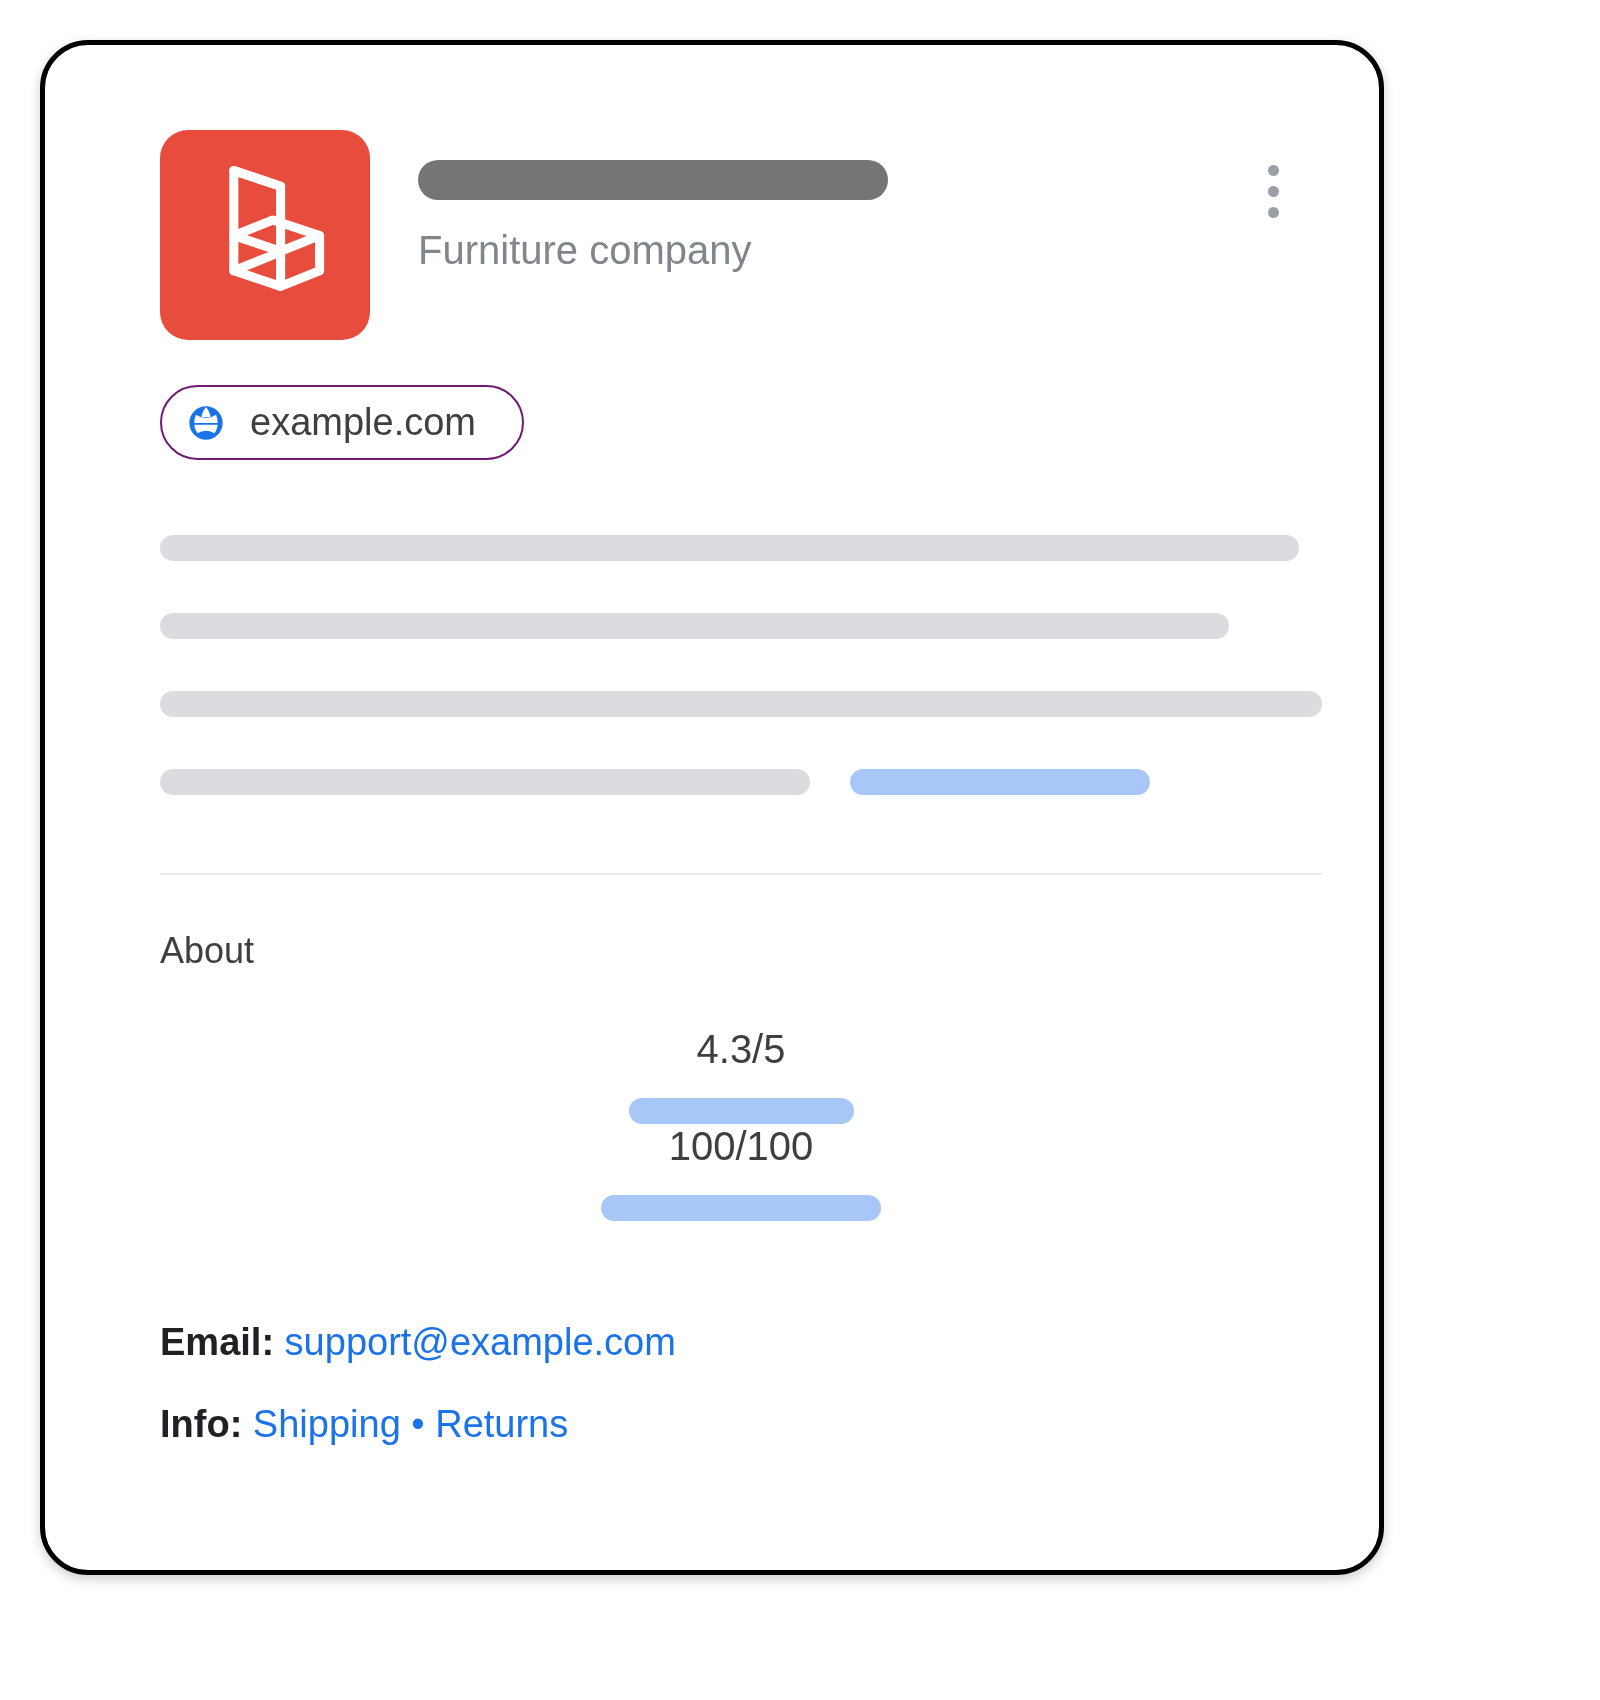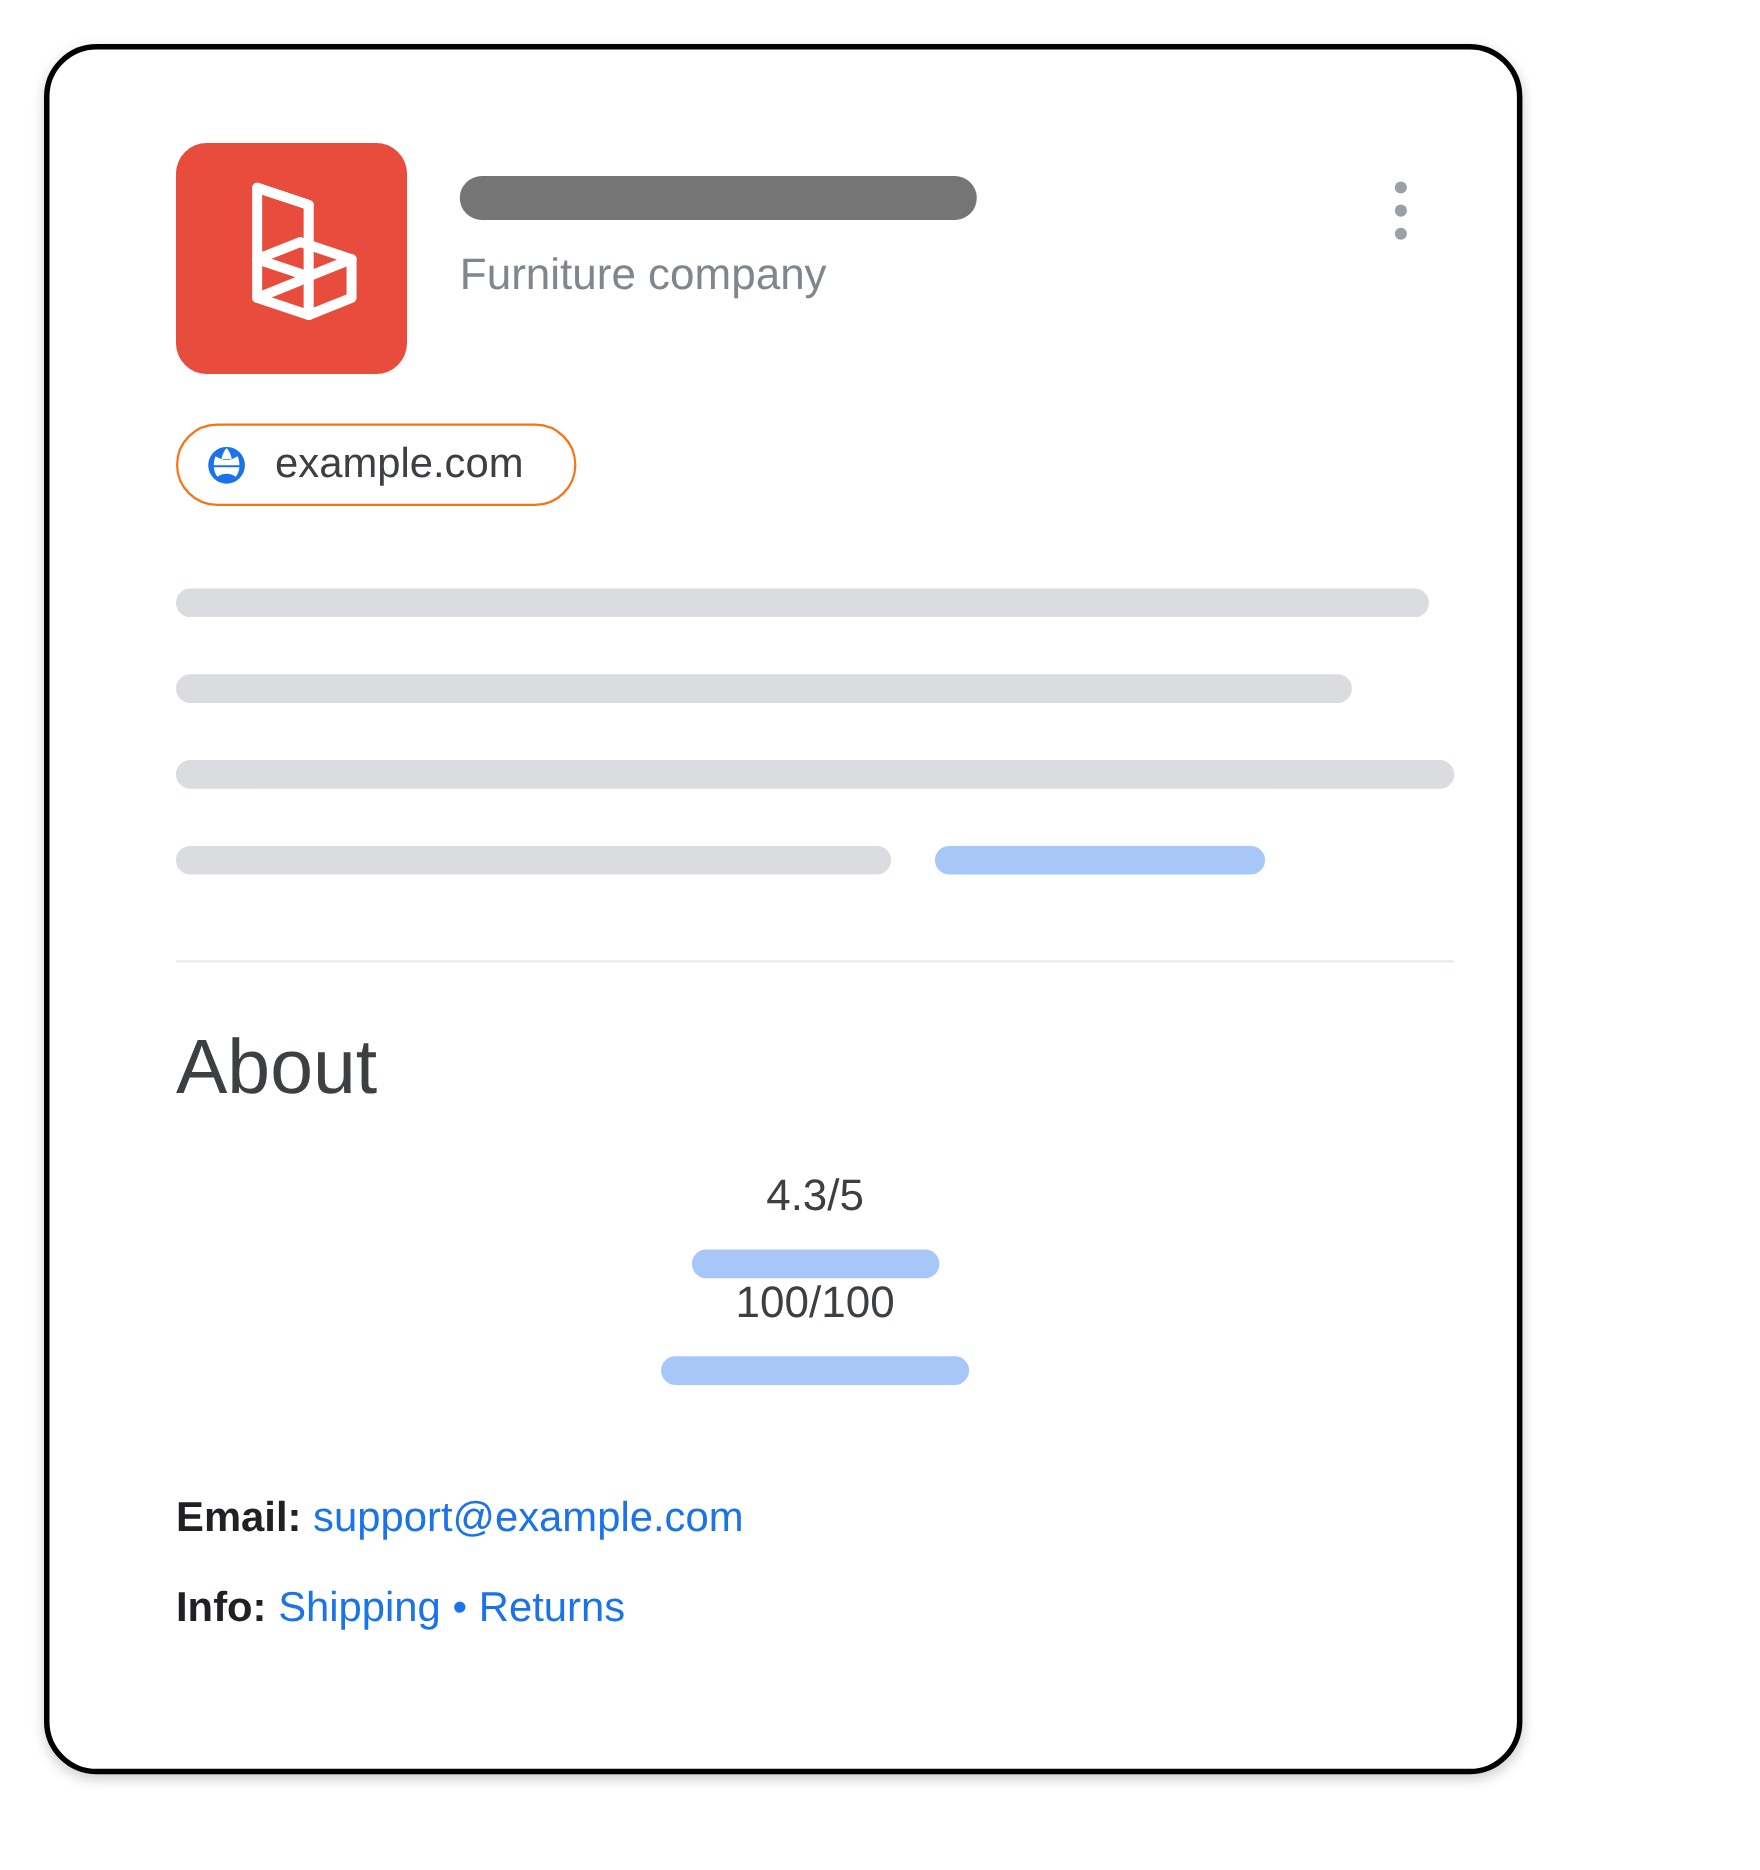--- a/index.html
+++ b/index.html
@@ -23,32 +23,32 @@
     margin-right:48px;
   }
   .title-block{flex:1;padding-top:30px;}
   .title-bar{width:470px;height:40px;background:#757575;border-radius:20px;margin-bottom:28px;}
   .subtitle{font-size:40px;color:#80868b;}
   .menu{position:absolute;top:120px;right:100px;display:flex;flex-direction:column;gap:10px;cursor:pointer;}
   .menu span{width:11px;height:11px;background:#9aa0a6;border-radius:50%;}
   .chip{
     margin-top:45px;
     display:inline-flex;align-items:center;
-    border:2px solid #f97316;border-radius:50px;
+    border:2px solid #701a75;border-radius:50px;
     padding:14px 46px 14px 24px;font-size:38px;color:#3c4043;
     cursor:pointer;
   }
   .chip-icon{margin-right:24px;display:flex;}
   .body-lines{margin-top:75px;}
   .line{height:26px;border-radius:13px;background:#dadce0;margin-bottom:52px;}
   .last-row{display:flex;gap:40px;}
   .line-short{width:650px;height:26px;border-radius:13px;background:#dadce0;}
   .line-link{width:300px;height:26px;border-radius:13px;background:#a6c7f7;}
   .divider{border:none;border-top:2px solid #e8eaed;margin:78px 0 55px 0;}
-  .about-title{font-size:70px;font-weight:400;color:#3c4043;margin-bottom:55px;}
+  .about-title{font-size:36px;font-weight:400;color:#3c4043;margin-bottom:55px;}
   .stats{display:flex;align-items:stretch;justify-content:center;margin-bottom:85px;flex-direction:column;}
   .stat{flex:0 0 38%;display:flex;flex-direction:column;align-items:center;}
   .stat-sep{width:2px;background:#dadce0;}
   .stat-value{font-size:40px;color:#3c4043;margin-bottom:26px;}
   .stat-bar{width:225px;height:26px;border-radius:13px;background:#a6c7f7;}
   .stat-bar.wide{width:280px;}
   .contact{font-size:38px;line-height:1.9;}
   .contact .row{margin-bottom:10px;}
   .contact .label{font-weight:700;color:#202124;}
   .contact .link{color:#1a73e8;cursor:pointer;}

